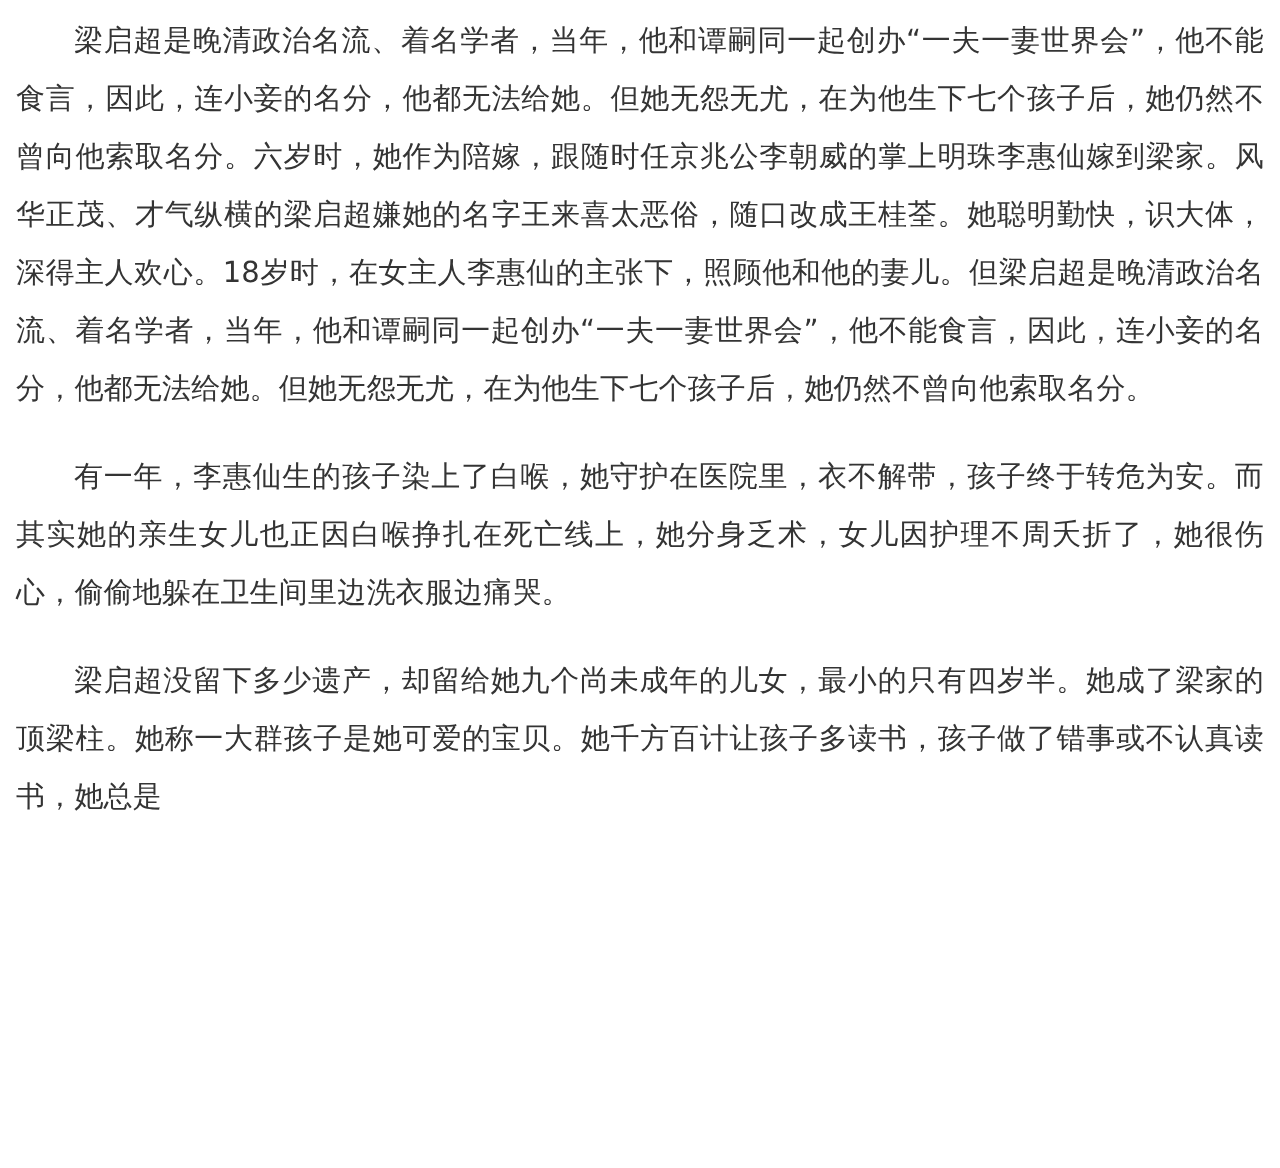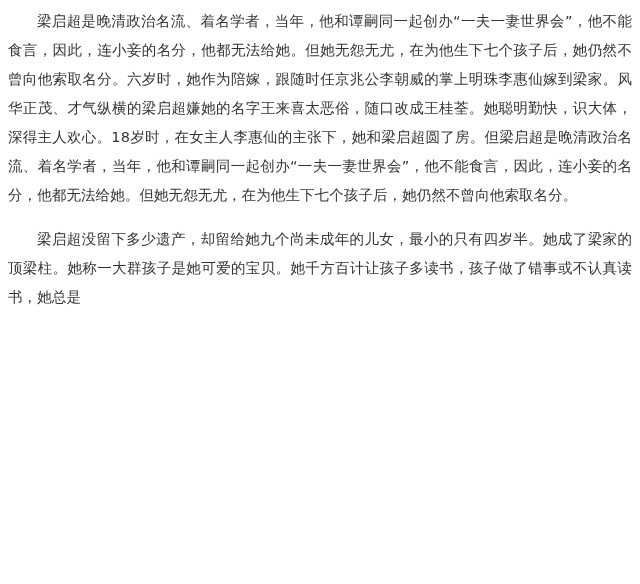--- a/index.html
+++ b/index.html
@@ -26,15 +26,16 @@
   .article p {
     margin: 0 0 15px 0;
     text-indent: 2em;
     word-break: break-all;
   }
 </style>
 </head>
 <body>
 
 <main class="article">
-  <p>梁启超是晚清政治名流、着名学者，当年，他和谭嗣同一起创办“一夫一妻世界会”，他不能食言，因此，连小妾的名分，他都无法给她。但她无怨无尤，在为他生下七个孩子后，她仍然不曾向他索取名分。六岁时，她作为陪嫁，跟随时任京兆公李朝威的掌上明珠李惠仙嫁到梁家。风华正茂、才气纵横的梁启超嫌她的名字王来喜太恶俗，随口改成王桂荃。她聪明勤快，识大体，深得主人欢心。18岁时，在女主人李惠仙的主张下，她和梁启超圆了房。但梁启超是晚清政治名流、着名学者，当年，他和谭嗣同一起创办“一夫一妻世界会”，他不能食言，因此，连小妾的名分，他都无法给她。但她无怨无尤，在为他生下七个孩子后，她仍然不曾向他索取名分。</p>
+  <p>梁启超是晚清政治名流、着名学者，当年，他和谭嗣同一起创办“一夫一妻世界会”，他不能食言，因此，连小妾的名分，他都无法给她。但她无怨无尤，在为他生下七个孩子后，她仍然不曾向他索取名分。六岁时，她作为陪嫁，跟随时任京兆公李朝威的掌上明珠李惠仙嫁到梁家。风华正茂、才气纵横的梁启超嫌她的名字王来喜太恶俗，随口改成王桂荃。她聪明勤快，识大体，深得主人欢心。18岁时，在女主人李惠仙的主张下，照顾他和他的妻儿。但梁启超是晚清政治名流、着名学者，当年，他和谭嗣同一起创办“一夫一妻世界会”，他不能食言，因此，连小妾的名分，他都无法给她。但她无怨无尤，在为他生下七个孩子后，她仍然不曾向他索取名分。</p>
+  <p>有一年，李惠仙生的孩子染上了白喉，她守护在医院里，衣不解带，孩子终于转危为安。而其实她的亲生女儿也正因白喉挣扎在死亡线上，她分身乏术，女儿因护理不周夭折了，她很伤心，偷偷地躲在卫生间里边洗衣服边痛哭。</p>
   <p>梁启超没留下多少遗产，却留给她九个尚未成年的儿女，最小的只有四岁半。她成了梁家的顶梁柱。她称一大群孩子是她可爱的宝贝。她千方百计让孩子多读书，孩子做了错事或不认真读书，她总是</p>
 </main>
 
 </body></html>

